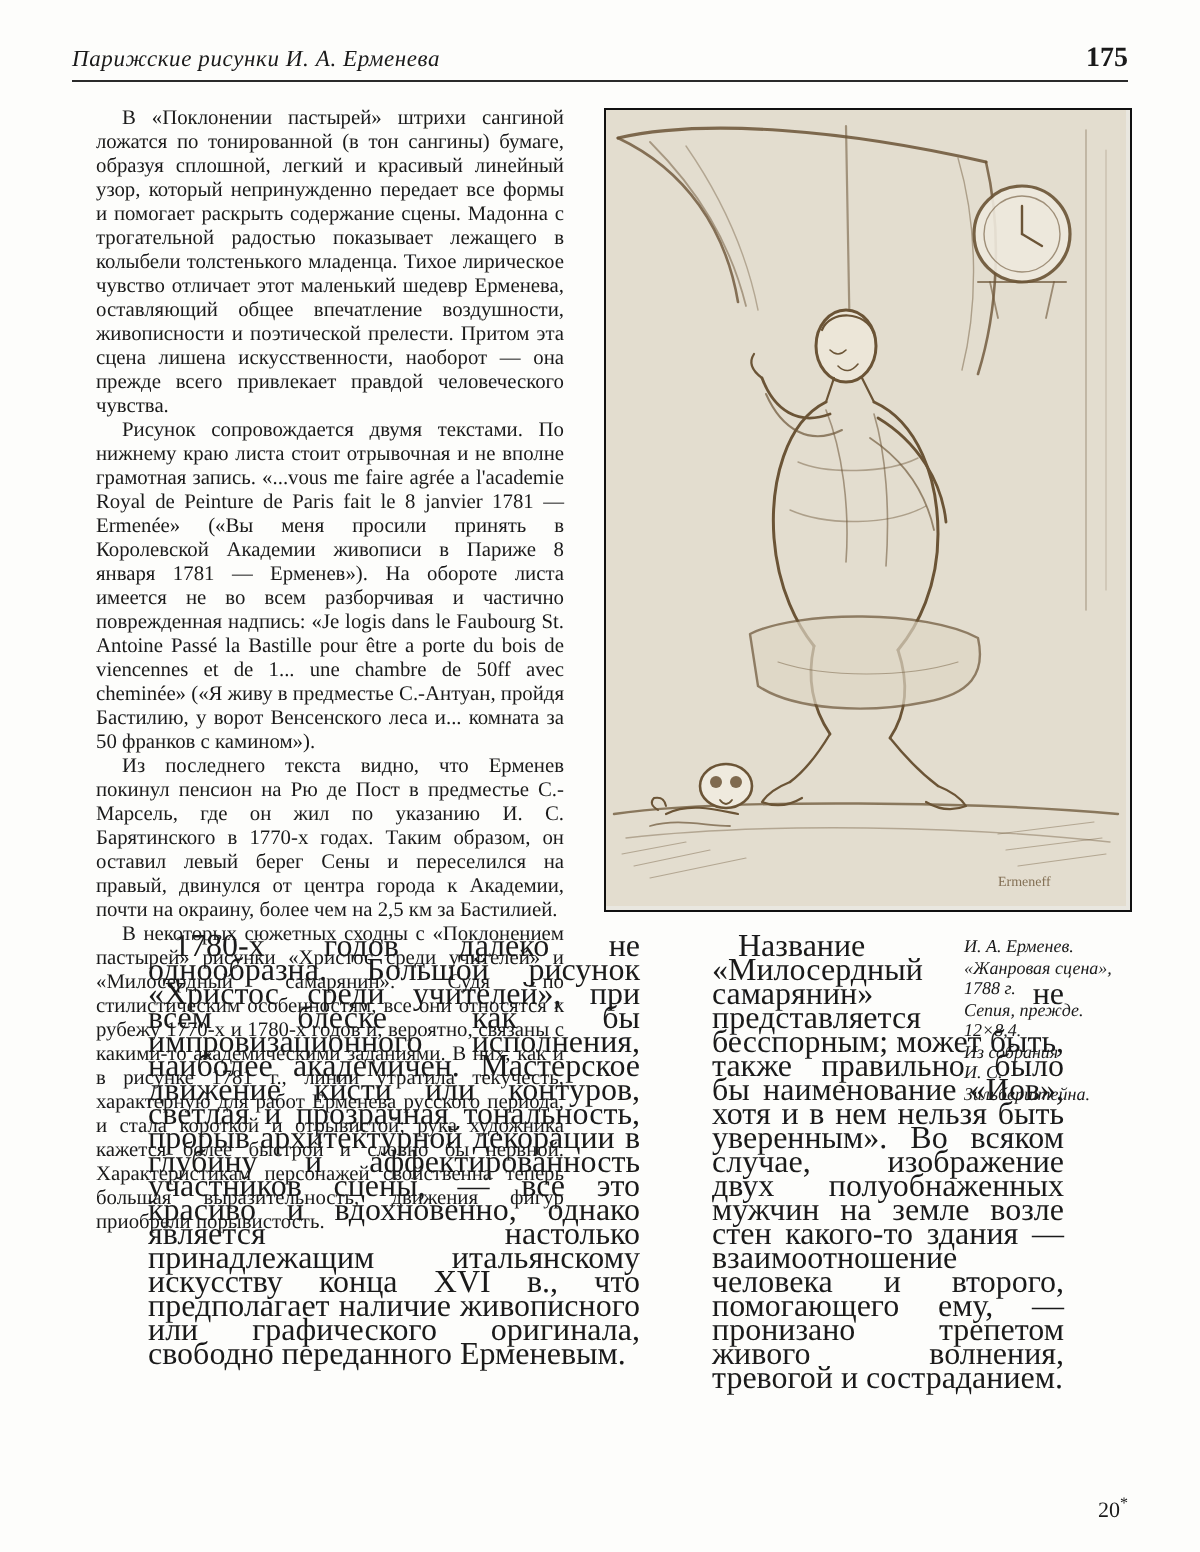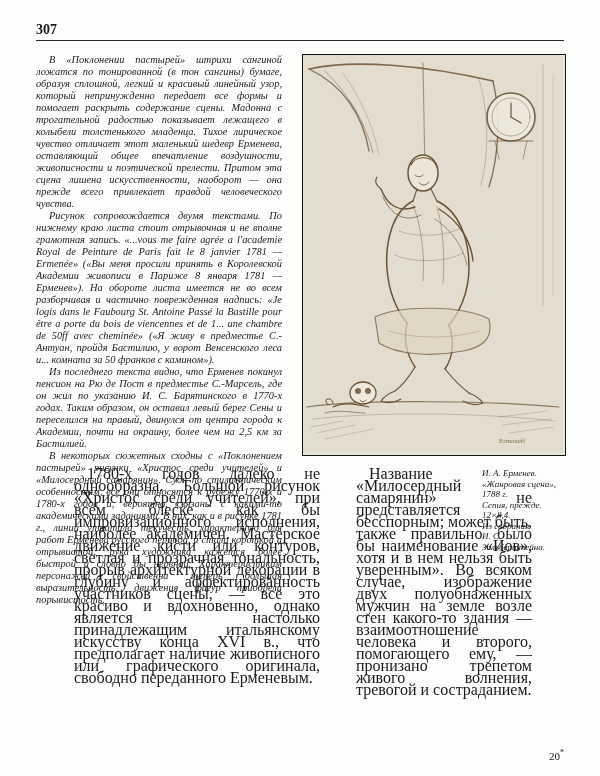--- a/index.html
+++ b/index.html
@@ -63,22 +63,21 @@
     left: 0;
     top: 0;
     width: 246px;
     font-size: 10.4px;
     line-height: 12.0px;
     text-align: justify;
     text-indent: 13px;
     hyphens: auto;
   }
   .col-left-top p {
-    margin: 0 0 0 0;
-    font-style: italic;
+    margin: 0 0 0 12px;
   }
   .col-left-top p + p {
     margin-top: 0px;
   }
   .figure {
     position: absolute;
     right: 0;
     top: 0;
     width: 262px;
     height: 400px;
@@ -141,21 +140,22 @@
     font-weight: normal;
   }
   .folio sup { font-size: 8px; }
 </style>
 </head>
 <body>
 
 <div class="page">
 
   <div class="header">
-    <div class="page-number">307</div>
+    <div class="running-title">Парижские рисунки И. А. Ерменева</div>
+    <div class="page-number">175</div>
   </div>
   <div class="header-rule"></div>
 
   <div class="top-block">
 
     <div class="col-left-top">
       <p>В «Поклонении пастырей» штрихи сангиной ложатся по тонированной (в тон сангины) бумаге, образуя сплошной, легкий и красивый линейный узор, который непринужденно передает все формы и помогает раскрыть содержание сцены. Мадонна с трогательной радостью показывает лежащего в колыбели толстенького младенца. Тихое лирическое чувство отличает этот маленький шедевр Ерменева, оставляющий общее впечатление воздушности, живописности и поэтической прелести. Притом эта сцена лишена искусственности, наоборот — она прежде всего привлекает правдой человеческого чувства.</p>
       <p>Рисунок сопровождается двумя текстами. По нижнему краю листа стоит отрывочная и не вполне грамотная запись. «...vous me faire agrée a l'academie Royal de Peinture de Paris fait le 8 janvier 1781 — Ermenée» («Вы меня просили принять в Королевской Академии живописи в Париже 8 января 1781 — Ерменев»). На обороте листа имеется не во всем разборчивая и частично поврежденная надпись: «Je logis dans le Faubourg St. Antoine Passé la Bastille pour être a porte du bois de viencennes et de 1... une chambre de 50ff avec cheminée» («Я живу в предместье С.-Антуан, пройдя Бастилию, у ворот Венсенского леса и... комната за 50 франков с камином»).</p>
       <p>Из последнего текста видно, что Ерменев покинул пенсион на Рю де Пост в предместье С.-Марсель, где он жил по указанию И. С. Барятинского в 1770-х годах. Таким образом, он оставил левый берег Сены и переселился на правый, двинулся от центра города к Академии, почти на окраину, более чем на 2,5 км за Бастилией.</p>
       <p>В некоторых сюжетных сходны с «Поклонением пастырей» рисунки «Христос среди учителей» и «Милосердный самарянин». Судя по стилистическим особенностям, все они относятся к рубежу 1770-х и 1780-х годов и, вероятно, связаны с какими-то академическими заданиями. В них, как и в рисунке 1781 г., линии утратила текучесть, характерную для работ Ерменева русского периода, и стала короткой и отрывистой; рука художника кажется более быстрой и словно бы нервной. Характеристикам персонажей свойственна теперь большая выразительность, движения фигур приобрели порывистость.</p>

